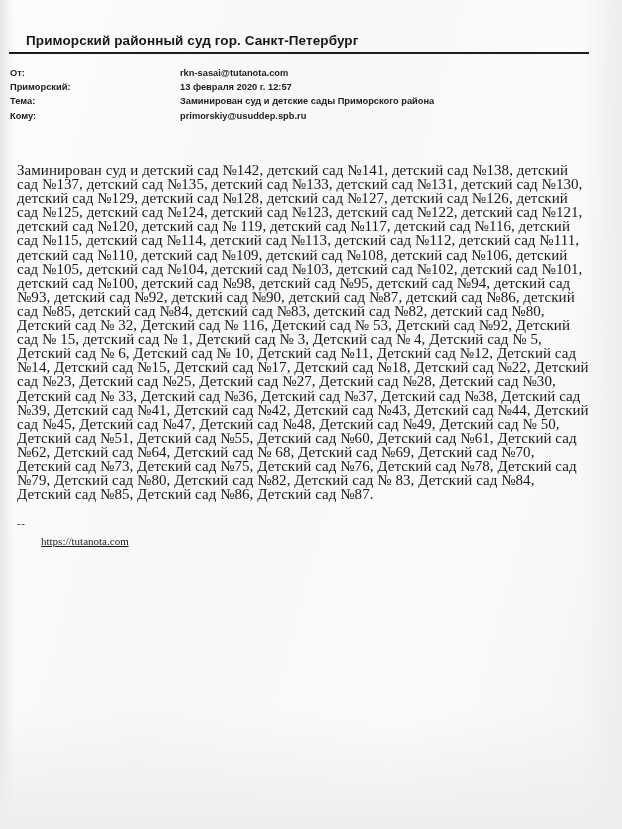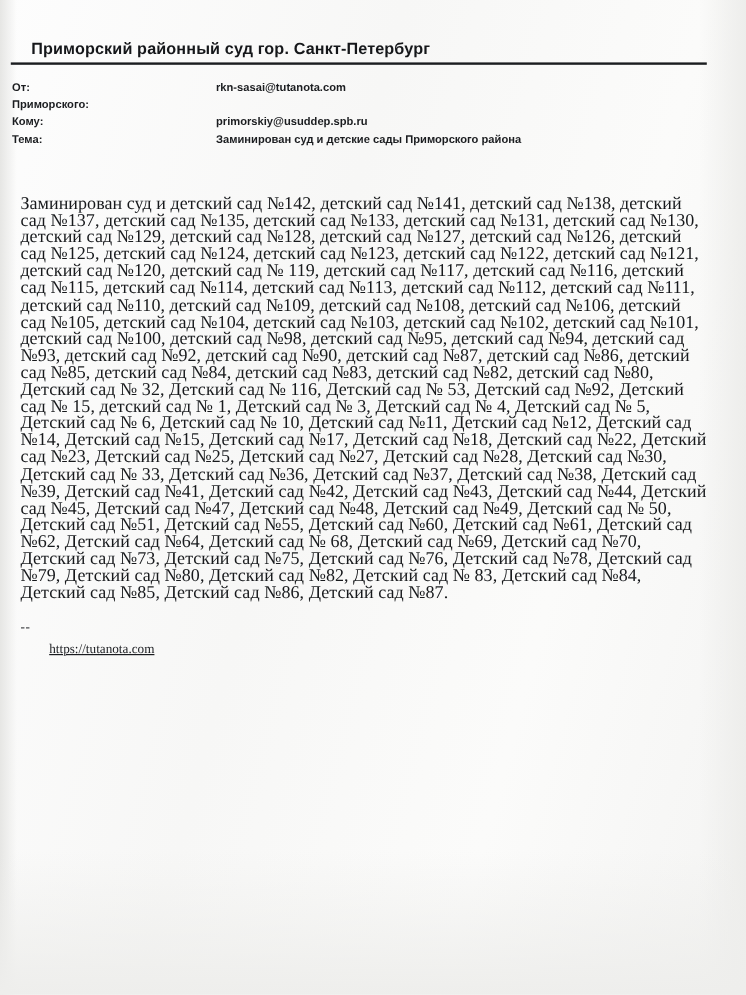--- a/index.html
+++ b/index.html
@@ -133,29 +133,30 @@
 
   <div class="doc-title">Приморский районный суд гор. Санкт-Петербург</div>
   <div class="title-rule"></div>
 
   <div class="meta">
     <div class="meta-row">
       <div class="meta-label">От:</div>
       <div class="meta-value">rkn-sasai@tutanota.com</div>
     </div>
     <div class="meta-row">
-      <div class="meta-label">Приморского:</div>
+      <div class="meta-label">Приморский:</div>
+      <div class="meta-value">13 февраля 2020 г. 12:57</div>
+    </div>
+    <div class="meta-row">
+      <div class="meta-label">Тема:</div>
+      <div class="meta-value">Заминирован суд и детские сады Приморского района</div>
     </div>
     <div class="meta-row">
       <div class="meta-label">Кому:</div>
       <div class="meta-value">primorskiy@usuddep.spb.ru</div>
-    </div>
-    <div class="meta-row">
-      <div class="meta-label">Тема:</div>
-      <div class="meta-value">Заминирован суд и детские сады Приморского района</div>
     </div>
   </div>
 
   <div class="body-text">Заминирован суд и детский сад №142, детский сад №141, детский сад №138, детский сад №137, детский сад №135, детский сад №133, детский сад №131, детский сад №130, детский сад №129, детский сад №128, детский сад №127, детский сад №126, детский сад №125, детский сад №124, детский сад №123, детский сад №122, детский сад №121, детский сад №120, детский сад № 119, детский сад №117, детский сад №116, детский сад №115, детский сад №114, детский сад №113, детский сад №112, детский сад №111, детский сад №110, детский сад №109, детский сад №108, детский сад №106, детский сад №105, детский сад №104, детский сад №103, детский сад №102, детский сад №101, детский сад №100, детский сад №98, детский сад №95, детский сад №94, детский сад №93, детский сад №92, детский сад №90, детский сад №87, детский сад №86, детский сад №85, детский сад №84, детский сад №83, детский сад №82, детский сад №80, Детский сад № 32, Детский сад № 116, Детский сад № 53, Детский сад №92, Детский сад № 15, детский сад № 1, Детский сад № 3, Детский сад № 4, Детский сад № 5, Детский сад № 6, Детский сад № 10, Детский сад №11, Детский сад №12, Детский сад №14, Детский сад №15, Детский сад №17, Детский сад №18, Детский сад №22, Детский сад №23, Детский сад №25, Детский сад №27, Детский сад №28, Детский сад №30, Детский сад № 33, Детский сад №36, Детский сад №37, Детский сад №38, Детский сад №39, Детский сад №41, Детский сад №42, Детский сад №43, Детский сад №44, Детский сад №45, Детский сад №47, Детский сад №48, Детский сад №49, Детский сад № 50, Детский сад №51, Детский сад №55, Детский сад №60, Детский сад №61, Детский сад №62, Детский сад №64, Детский сад № 68, Детский сад №69, Детский сад №70, Детский сад №73, Детский сад №75, Детский сад №76, Детский сад №78, Детский сад №79, Детский сад №80, Детский сад №82, Детский сад № 83, Детский сад №84, Детский сад №85, Детский сад №86, Детский сад №87.</div>
 
   <div class="sig">
     <div class="sig-dashes">--</div>
     <a class="sig-link" href="#">https://tutanota.com</a>
   </div>
 

